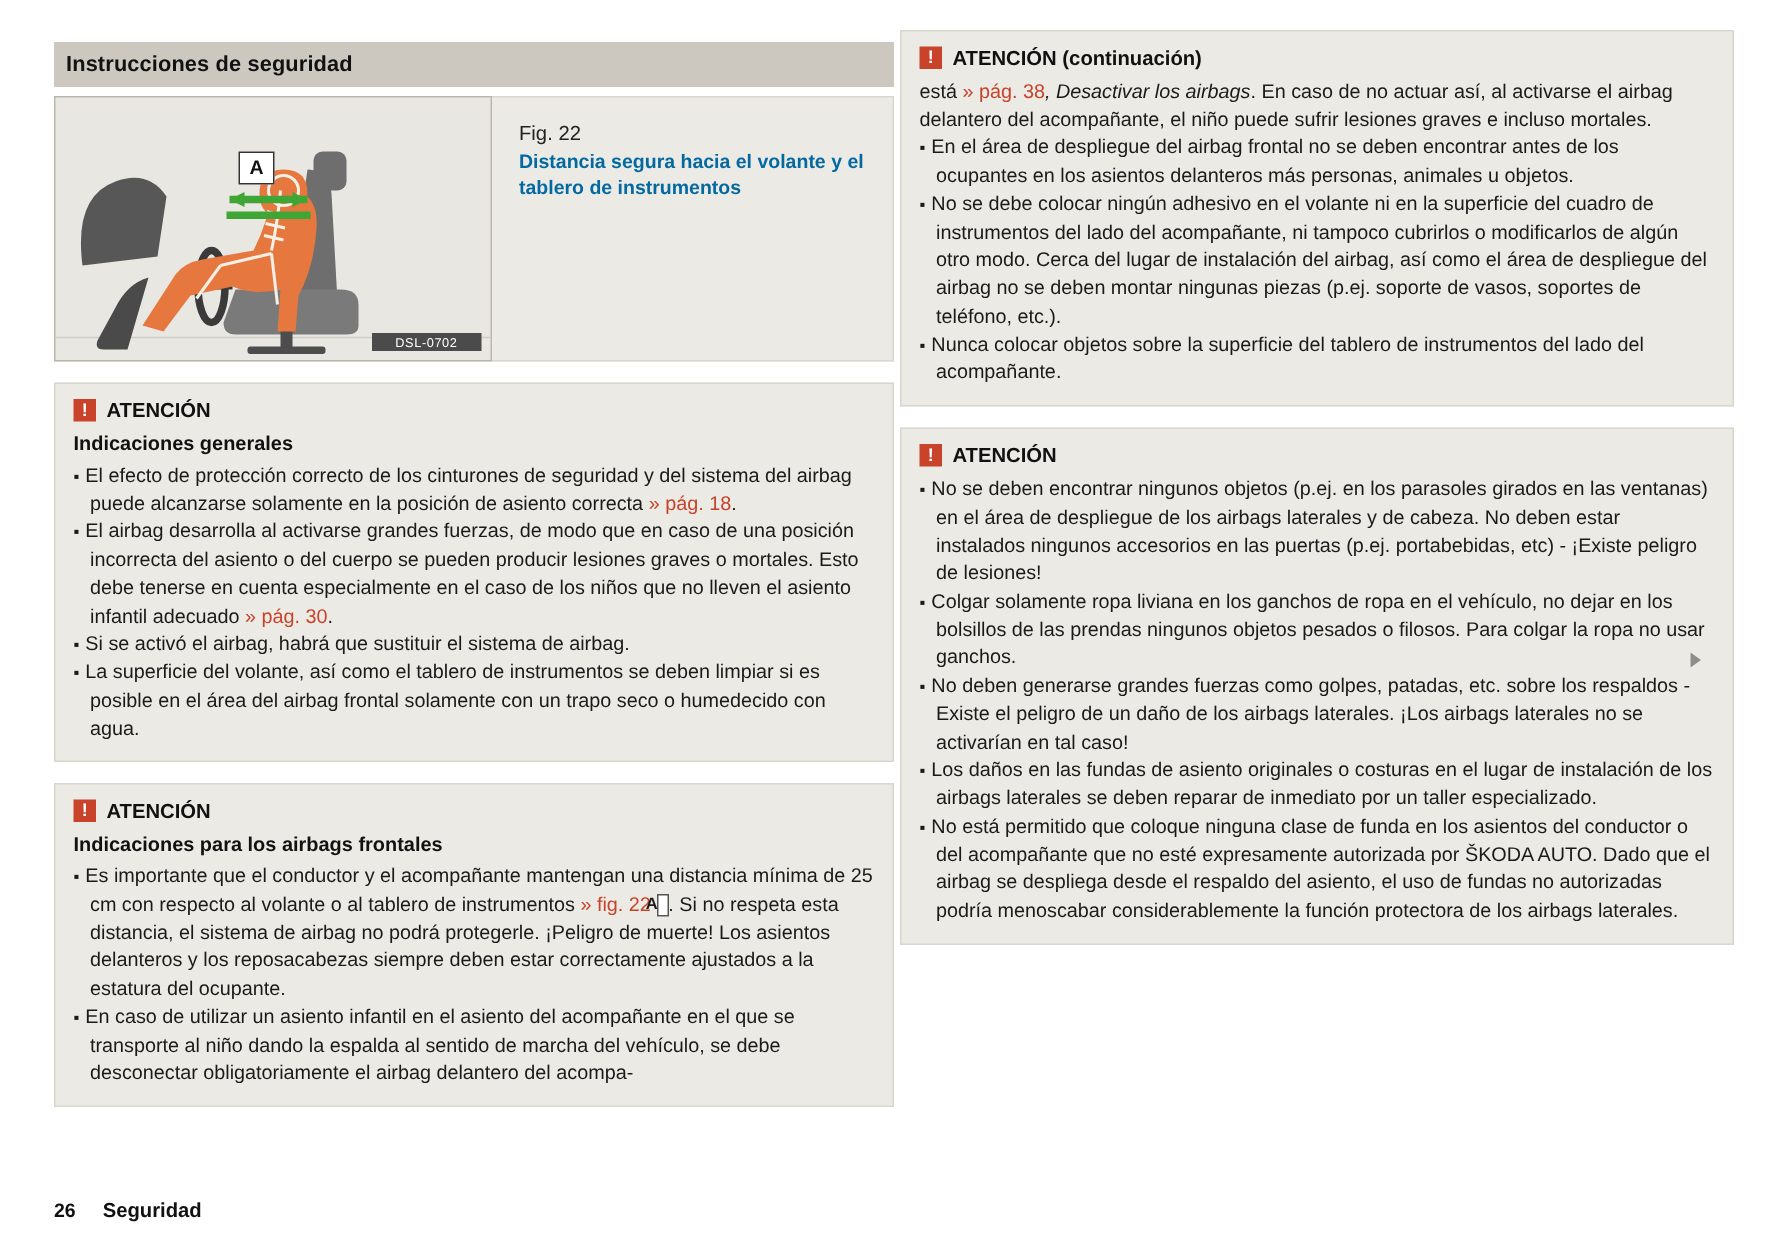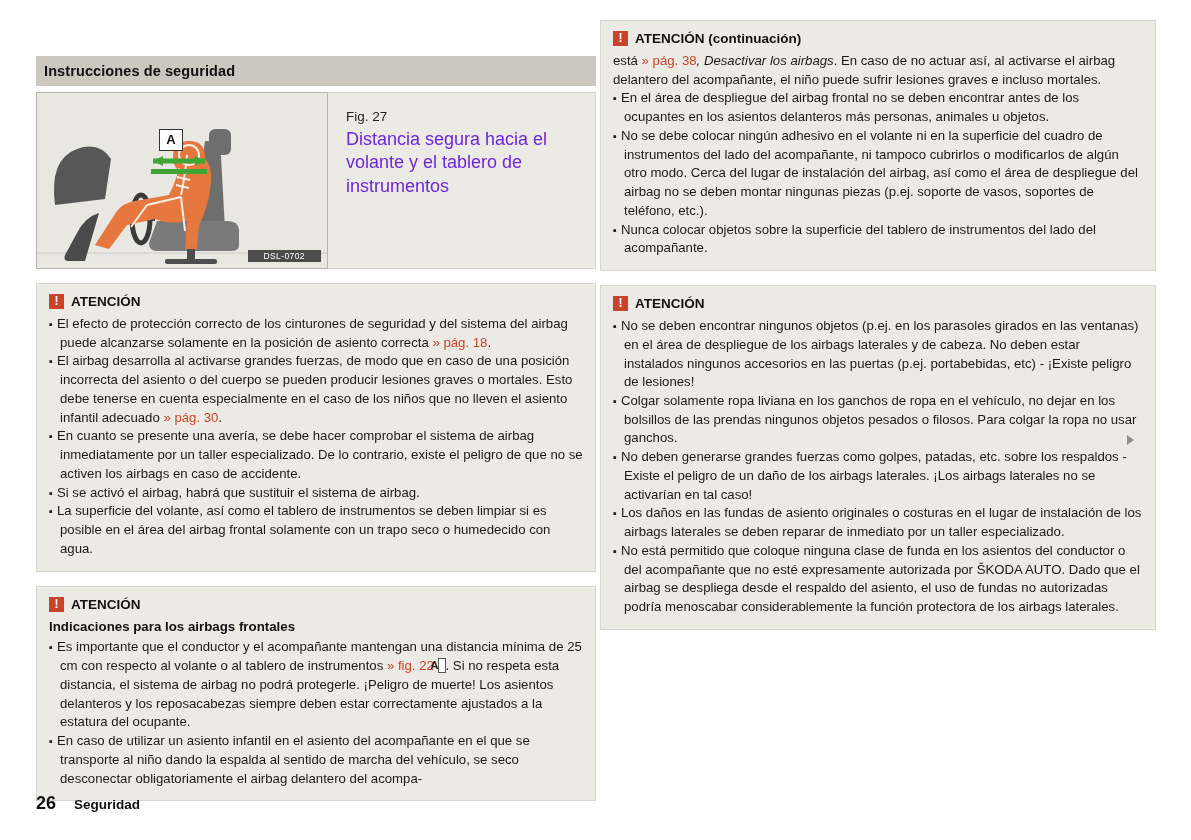--- a/index.html
+++ b/index.html
@@ -17,21 +17,20 @@
   }
   .page {
     position: absolute;
     inset: 0;
   }
   .col-left {
     position: absolute;
     left: 36px;
     top: 28px;
     width: 560px;
-    margin-top: 28px;
   }
   .col-right {
     position: absolute;
     left: 600px;
     top: 20px;
     width: 556px;
   }
 
   
   .section-bar {
@@ -64,24 +63,24 @@
     border-left: none;
     padding: 16px 14px 10px 18px;
     box-sizing: border-box;
   }
   .fig-num {
     font-size: 13.5px;
     color: #222;
     margin-bottom: 4px;
   }
   .fig-title {
-    font-size: 18px;
-    font-weight: normal;
+    font-size: 13px;
+    font-weight: bold;
     line-height: 1.3;
-    color: #6d28d9;
+    color: #0369a1;
   }
 
   
   .code-badge {
     position: absolute;
     right: 6px;
     bottom: 6px;
     background: #4b4b4b;
     color: #fff;
     font-size: 8.5px;
@@ -184,21 +183,21 @@
   
   .footer {
     position: absolute;
     left: 36px;
     bottom: 26px;
     display: flex;
     align-items: baseline;
     gap: 18px;
   }
   .page-num {
-    font-size: 18px;
+    font-size: 13px;
     font-weight: bold;
     color: #111;
   }
   .page-chapter {
     font-size: 13.5px;
     font-weight: bold;
     color: #111;
   }
   .arrow-mark {
     position: absolute;
@@ -254,50 +253,50 @@
 
           <line x1="116" y1="68" x2="168" y2="68" stroke="#3fa535" stroke-width="5"></line>
           <polygon points="116,68 126,63 126,73" fill="#3fa535"></polygon>
           <polygon points="168,68 158,63 158,73" fill="#3fa535"></polygon>
           <rect x="114" y="76" width="56" height="5" fill="#3fa535"></rect>
         </svg>
         <div class="label-A">A</div>
         <div class="code-badge">DSL-0702</div>
       </div>
       <div class="figure-caption">
-        <div class="fig-num">Fig. 27</div>
+        <div class="fig-num">Fig. 22</div>
         <div class="fig-title">Distancia segura hacia el volante y el tablero de instrumentos</div>
       </div>
     </div>
 
     <div class="warn-box">
       <div class="warn-head">
         <div class="warn-icon">!</div>
         <div class="warn-title">ATENCIÓN</div>
       </div>
+      <div class="sub-head">Indicaciones generales</div>
 
       <p class="bullet bold"><span>El efecto de protección correcto de los cinturones de seguridad y del sistema del airbag puede alcanzarse solamente en la posición de asiento correcta </span><span class="ref">» pág. 18</span><span>.</span></p>
 
       <p class="bullet"><span>El airbag desarrolla al activarse grandes fuerzas, de modo que en caso de una posición incorrecta del asiento o del cuerpo se pueden producir lesiones graves o mortales. Esto debe tenerse en cuenta especialmente en el caso de los niños que no lleven el asiento infantil adecuado </span><span class="ref">» pág. 30</span><span>.</span></p>
 
-      <p class="bullet">En cuanto se presente una avería, se debe hacer comprobar el sistema de airbag inmediatamente por un taller especializado. De lo contrario, existe el peligro de que no se activen los airbags en caso de accidente.</p>
       <p class="bullet">Si se activó el airbag, habrá que sustituir el sistema de airbag.</p>
       <p class="bullet">La superficie del volante, así como el tablero de instrumentos se deben limpiar si es posible en el área del airbag frontal solamente con un trapo seco o humedecido con agua.</p>
     </div>
 
     <div class="warn-box">
       <div class="warn-head">
         <div class="warn-icon">!</div>
         <div class="warn-title">ATENCIÓN</div>
       </div>
       <div class="sub-head">Indicaciones para los airbags frontales</div>
 
       <p class="bullet"><span>Es importante que el conductor y el acompañante mantengan una distancia mínima de 25 cm con respecto al volante o al tablero de instrumentos </span><span class="ref">» fig. 22</span>&nbsp;<span class="inline-A">A</span><span>. Si no respeta esta distancia, el sistema de airbag no podrá protegerle. ¡Peligro de muerte! Los asientos delanteros y los reposacabezas siempre deben estar correctamente ajustados a la estatura del ocupante.</span></p>
 
-      <p class="bullet">En caso de utilizar un asiento infantil en el asiento del acompañante en el que se transporte al niño dando la espalda al sentido de marcha del vehículo, se seco desconectar obligatoriamente el airbag delantero del acompa-</p>
+      <p class="bullet">En caso de utilizar un asiento infantil en el asiento del acompañante en el que se transporte al niño dando la espalda al sentido de marcha del vehículo, se debe desconectar obligatoriamente el airbag delantero del acompa-</p>
     </div>
   </div>
 
   <div class="col-right">
 
     <div class="warn-box" style="margin-top:0">
       <div class="warn-head">
         <div class="warn-icon">!</div>
         <div class="warn-title">ATENCIÓN (continuación)</div>
       </div>

